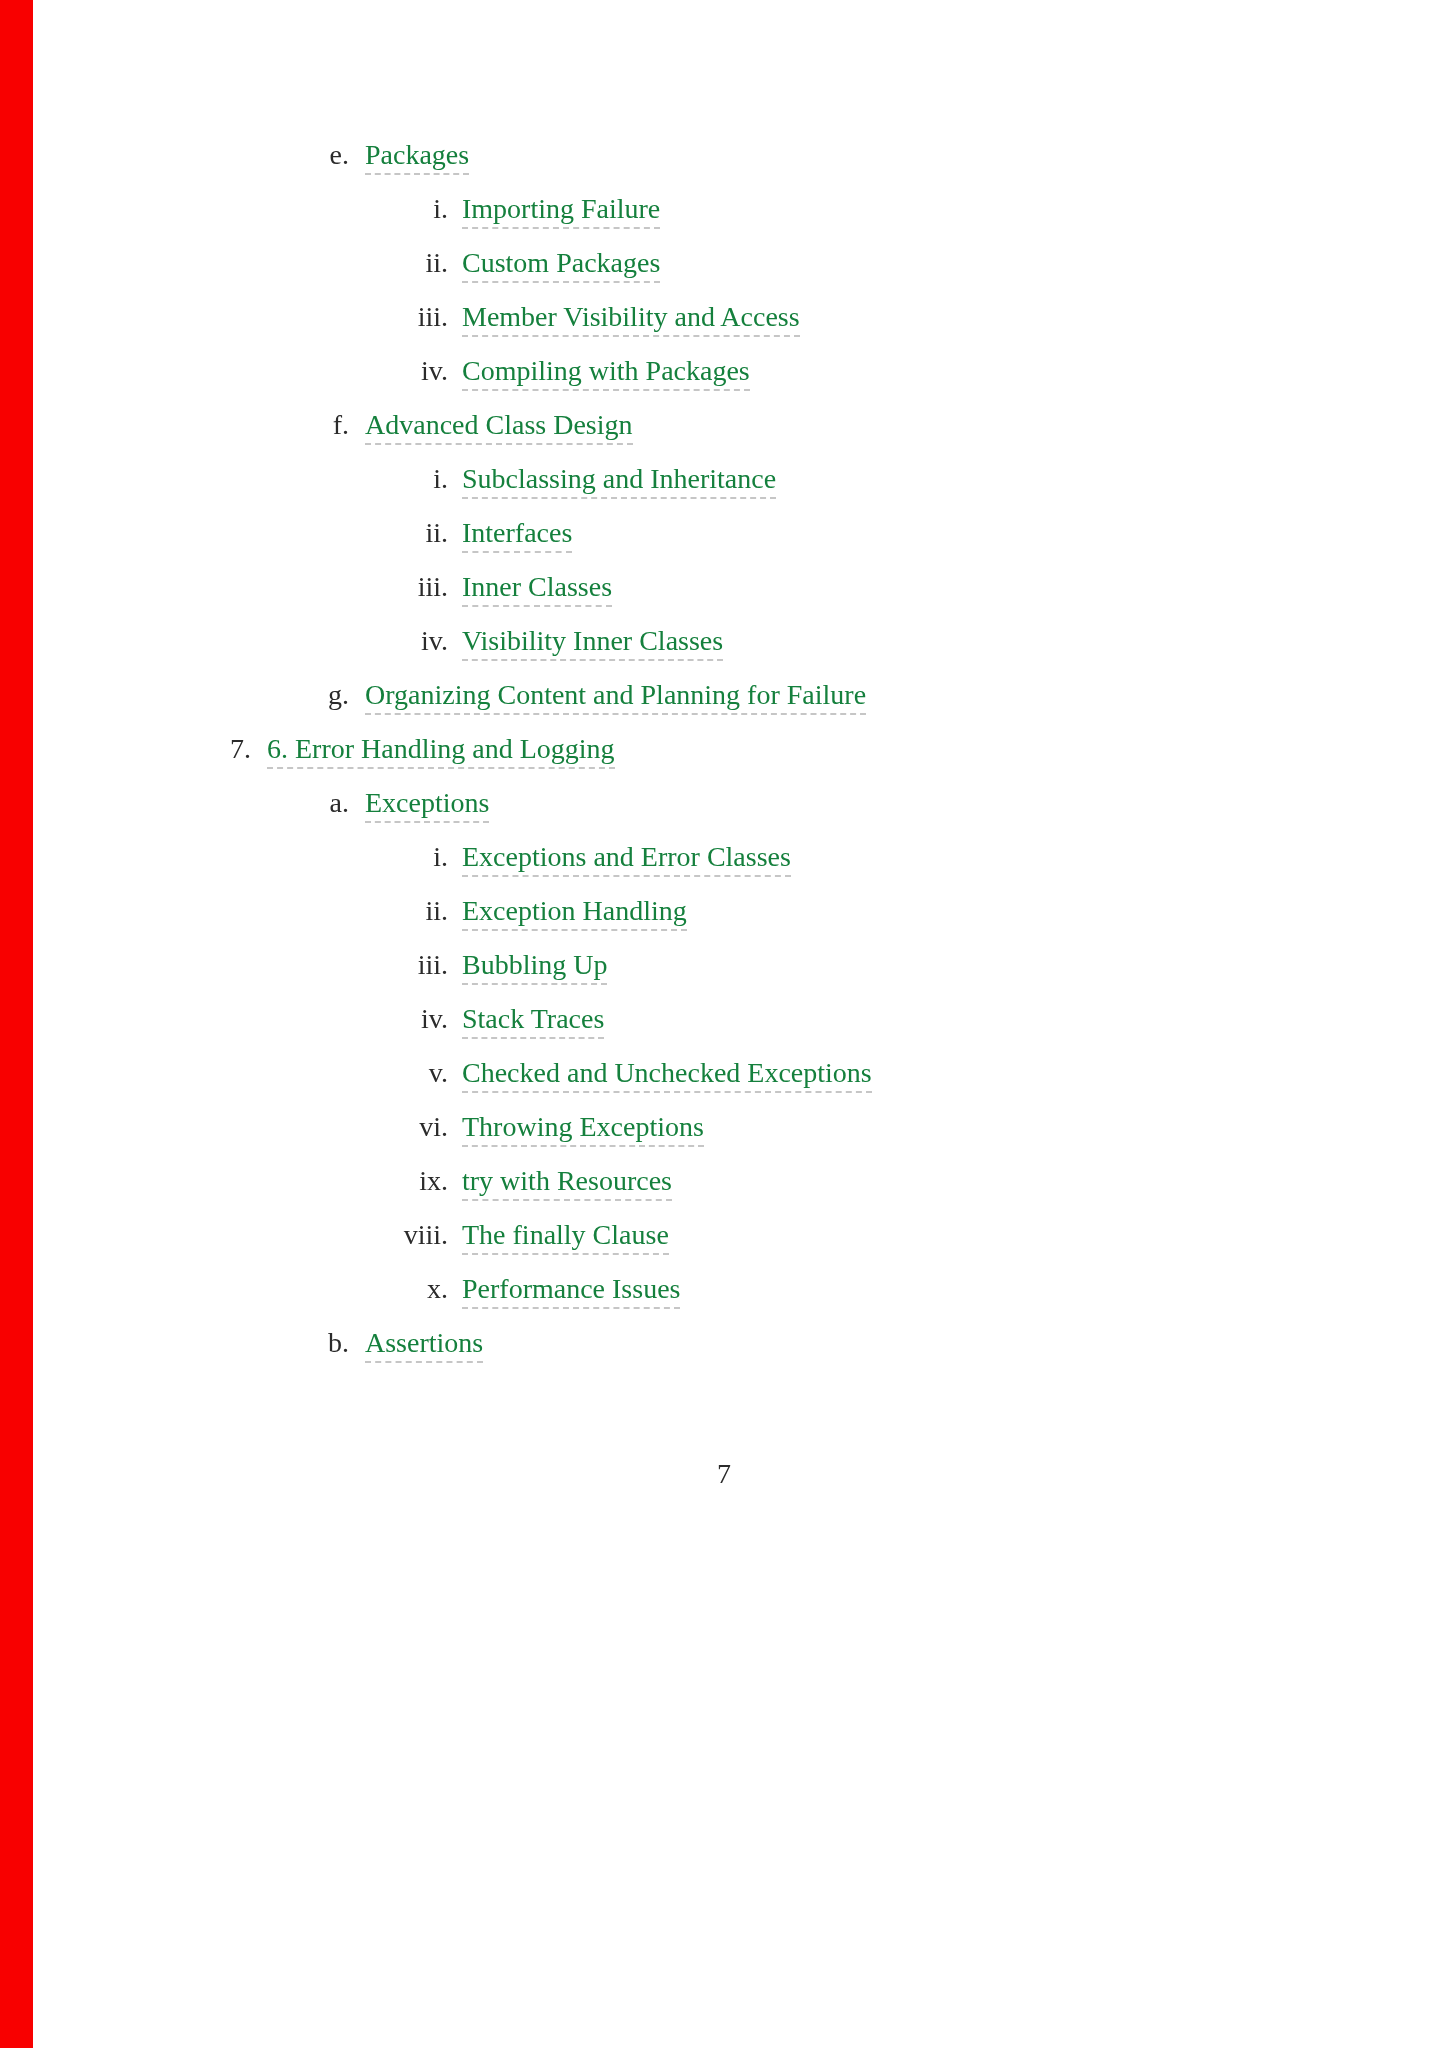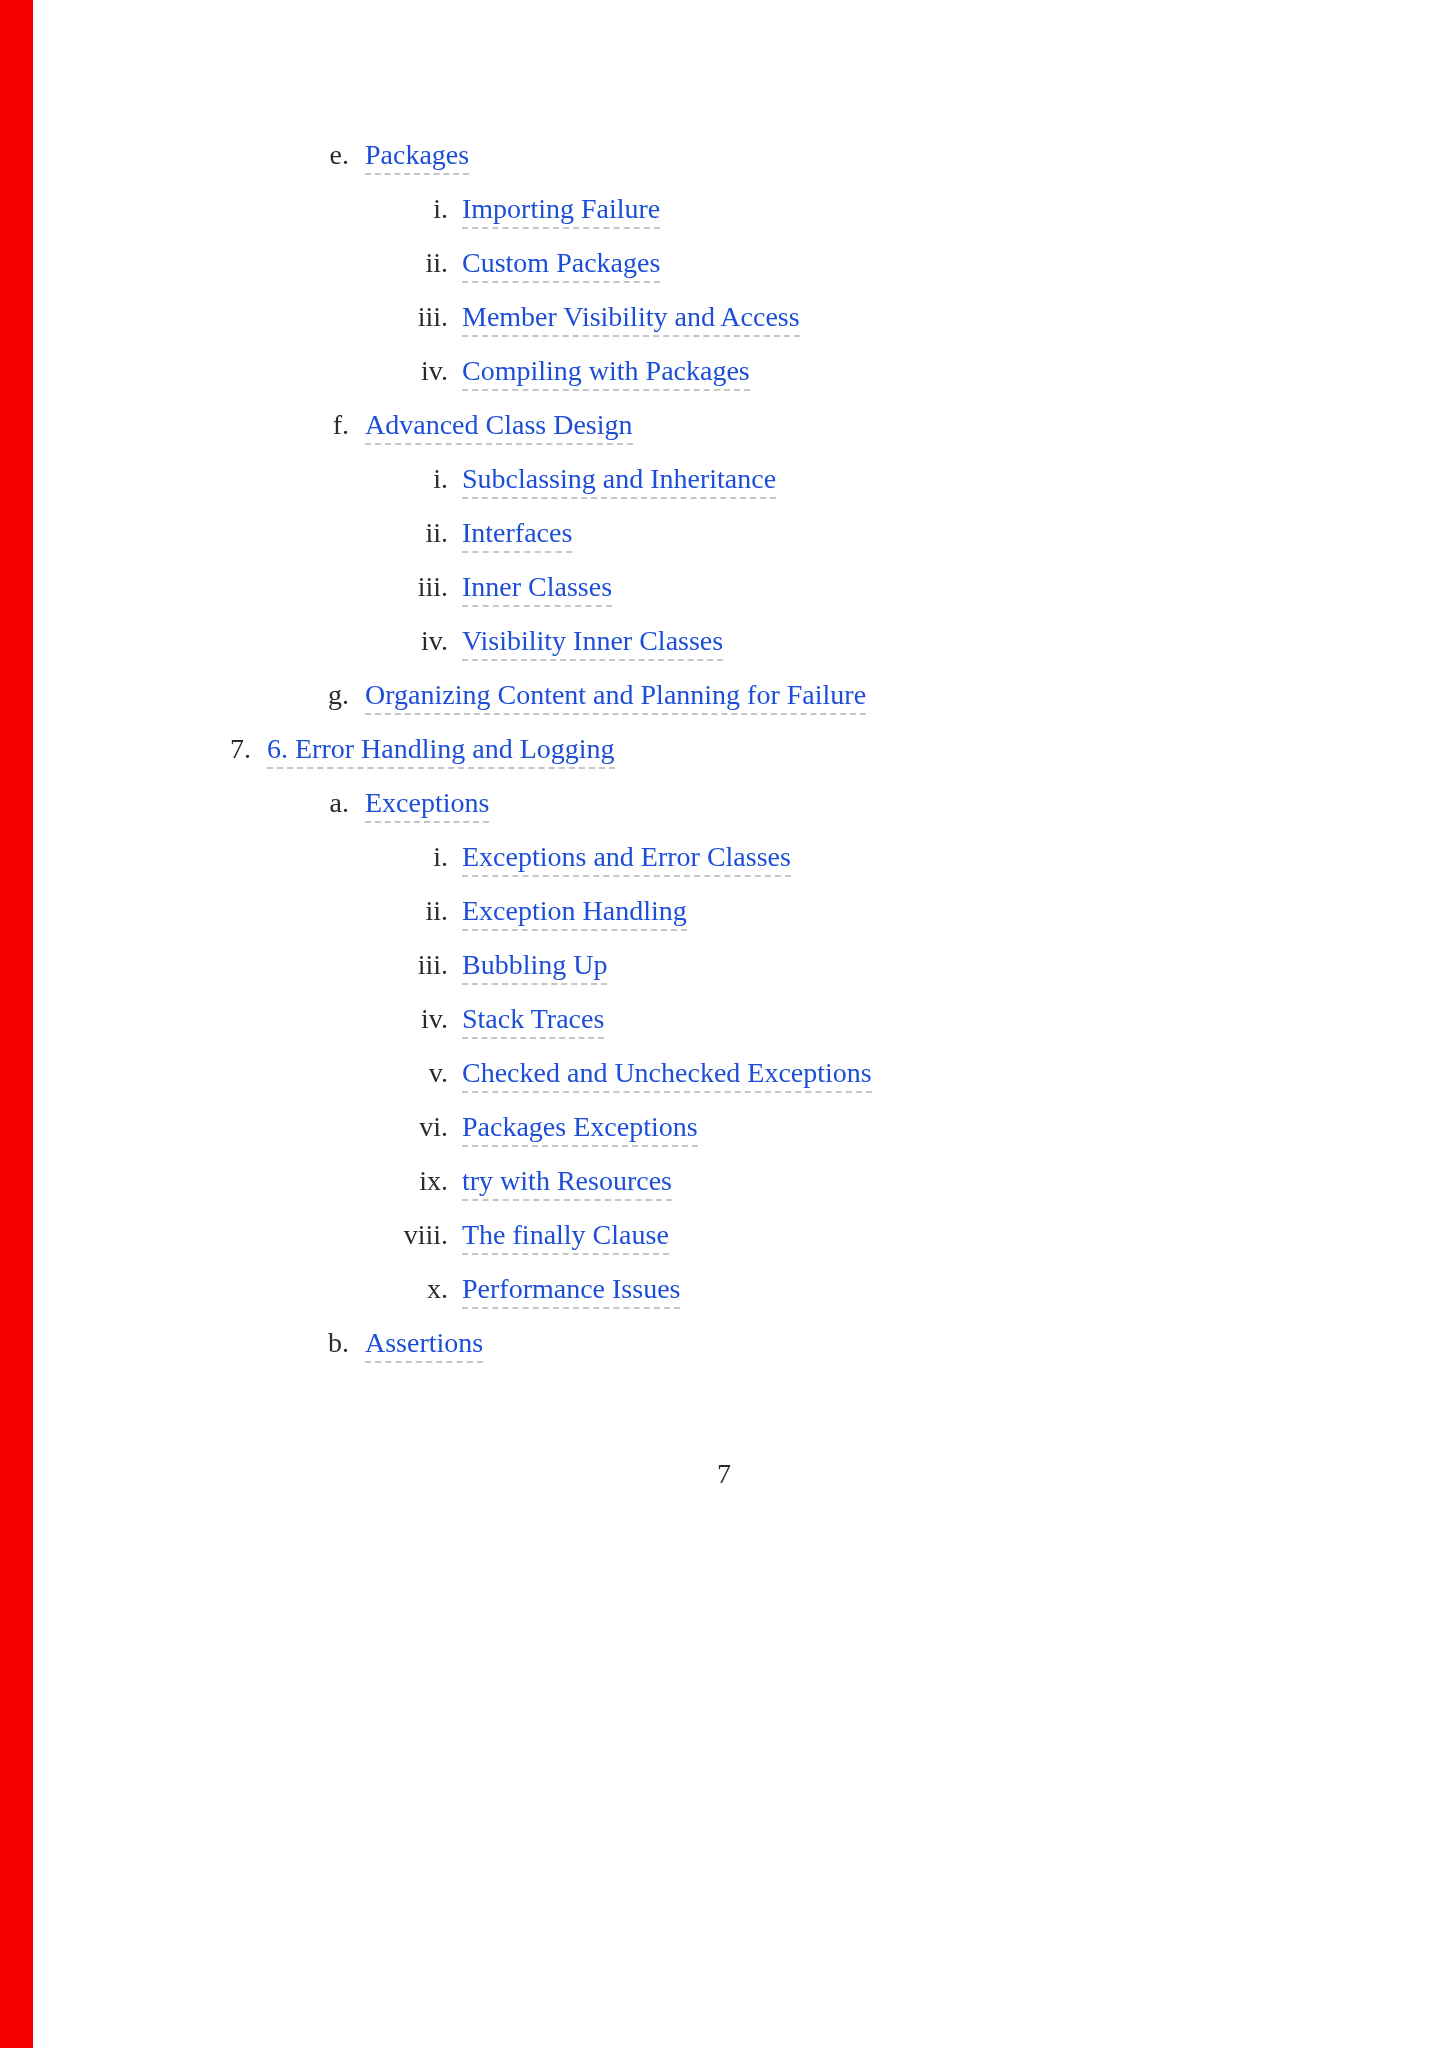--- a/index.html
+++ b/index.html
@@ -37,21 +37,21 @@
   .marker {
     display: inline-block;
     flex: none;
     text-align: right;
     color: #2b2b2b;
   }
   .lvl-1 .marker { width: 167px; padding-right: 16px; }
   .lvl-2 .marker { width: 265px; padding-right: 16px; }
   .lvl-3 .marker { width: 362px; padding-right: 14px; }
   .toc-link {
-    color: #1d4ed8;
+    color: #15803d;
     text-decoration: none;
     border-bottom: 2px dashed #c6c6c6;
     padding-bottom: 1px;
     line-height: 1.2;
     cursor: pointer;
   }
   .page-number {
     position: absolute;
     left: 0;
     top: 1458px;
@@ -135,21 +135,21 @@
       <div class="toc-item lvl-3">
         <span class="marker">iv.</span>
         <a class="toc-link">Stack Traces</a>
       </div>
       <div class="toc-item lvl-3">
         <span class="marker">v.</span>
         <a class="toc-link">Checked and Unchecked Exceptions</a>
       </div>
       <div class="toc-item lvl-3">
         <span class="marker">vi.</span>
-        <a class="toc-link">Packages Exceptions</a>
+        <a class="toc-link">Throwing Exceptions</a>
       </div>
       <div class="toc-item lvl-3">
         <span class="marker">ix.</span>
         <a class="toc-link">try with Resources</a>
       </div>
       <div class="toc-item lvl-3">
         <span class="marker">viii.</span>
         <a class="toc-link">The finally Clause</a>
       </div>
       <div class="toc-item lvl-3">

